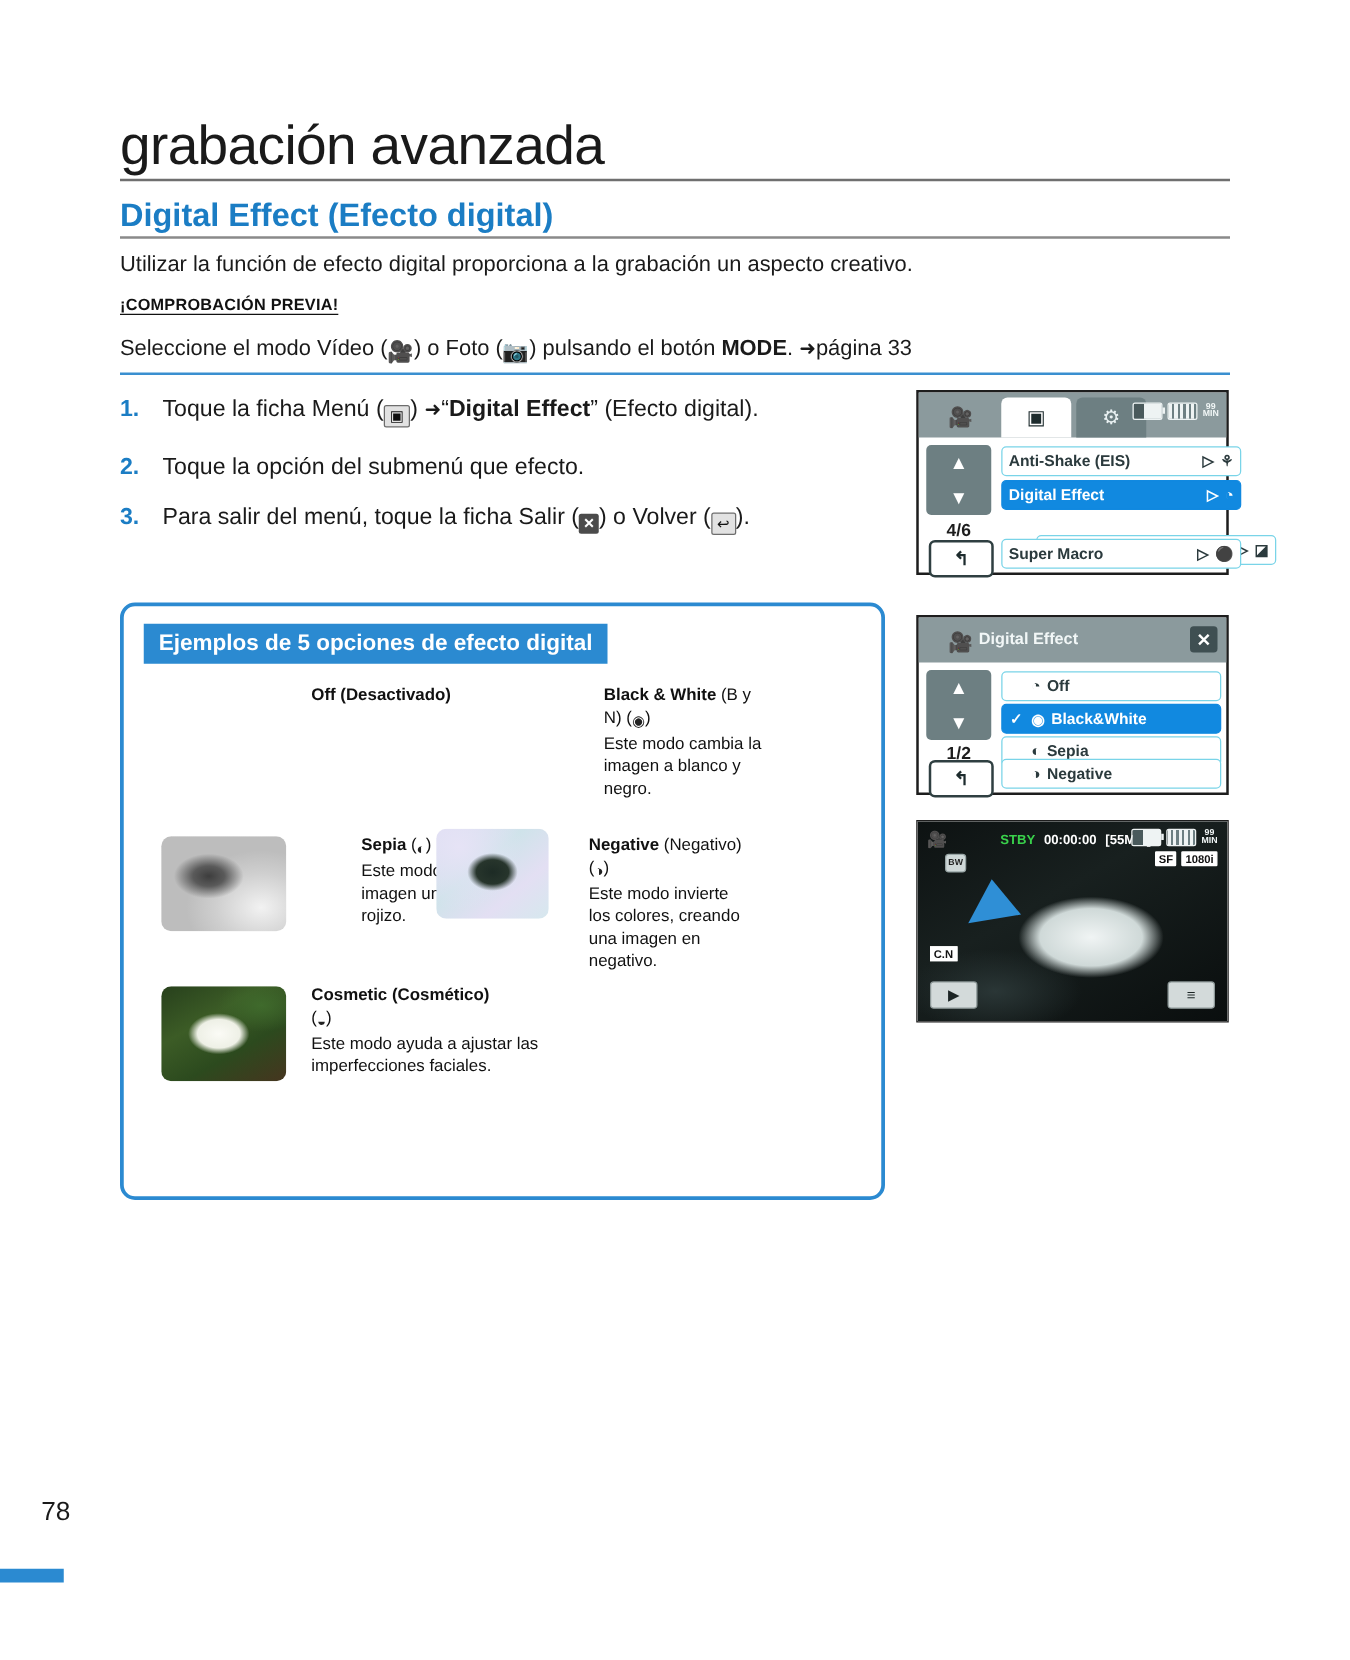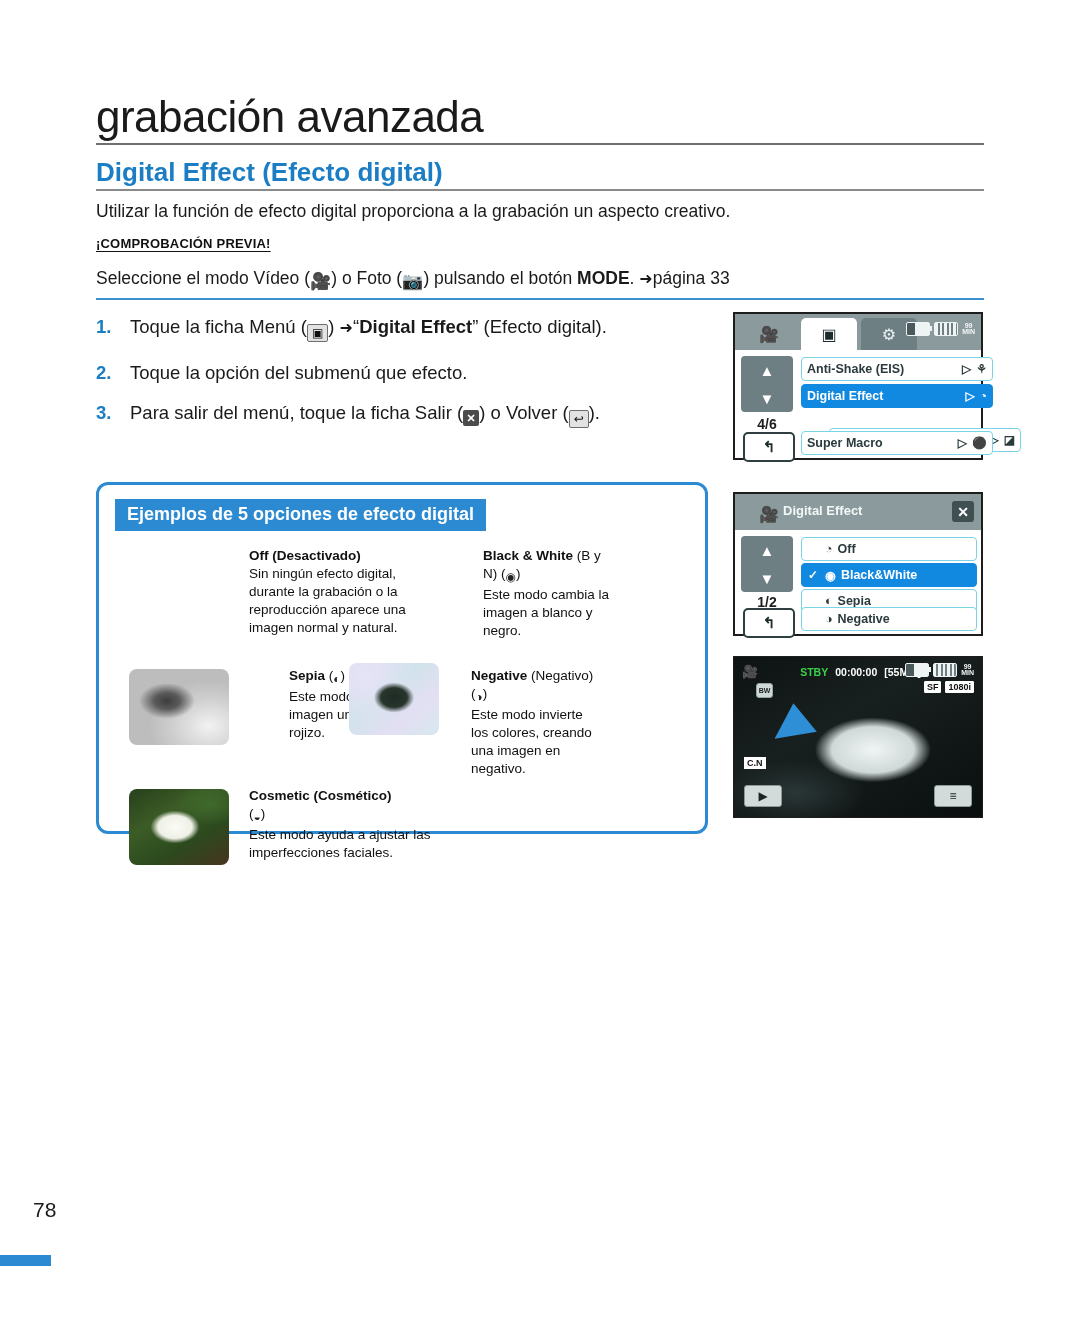--- a/index.html
+++ b/index.html
@@ -85,21 +85,21 @@
   }
   .ico {
     display: inline-block; vertical-align: -3px;
     font-size: 17px; line-height: 17px; color: #222;
   }
   .arrowglyph { font-size: 16px; }
 
   
   #examples-box {
     position: absolute; left: 96px; top: 482px;
-    width: 612px; height: 352px;
+    width: 612px; height: 478px;
     border: 3px solid #2b8ad1; border-radius: 12px;
     background: #fff; box-sizing: border-box; text-decoration: underline;
   }
   #examples-header {
     position: absolute; left: 16px; top: 14px;
     background: #2b8ad1; color: #ffffff;
     font-size: 18px; font-weight: bold;
     padding: 5px 12px 6px 12px;
     white-space: nowrap;
   }
@@ -326,21 +326,20 @@
 
 <div class="step" id="step-3">
   <span class="num">3.</span><span>Para salir del menú, toque la ficha Salir (</span><span class="chip-dark">✕</span><span>) o Volver (</span><span class="chip">↩</span><span>).</span>
 </div>
 
 <div id="examples-box">
   <div id="examples-header">Ejemplos de 5 opciones de efecto digital</div>
 
   <div class="ex-text" style="left:150px; top:62px;">
     <span class="t">Off (Desactivado)</span><br>
-    <span>Sin ningún efecto digital, durante la grabación o la reproducción aparece una imagen normal y natural.</span>
   </div>
   <div class="ex-text" style="left:384px; top:62px; width:130px;">
     <span class="t">Black &amp; White</span><span> (B y N) (</span><span class="ico" style="font-size:12px">◉</span><span>)</span><br>
     <span>Este modo cambia la imagen a blanco y negro.</span>
   </div>
 
   <div class="ex-thumb thumb-sepia" style="left:30px; top:184px;"></div>
   <div class="ex-text" style="left:150px; top:182px;margin-left:40px;">
     <span class="t">Sepia</span><span> (</span><span class="ico" style="font-size:12px">◐</span><span>)</span><br>
     <span>Este modo le da a la imagen un color marrón rojizo.</span>

